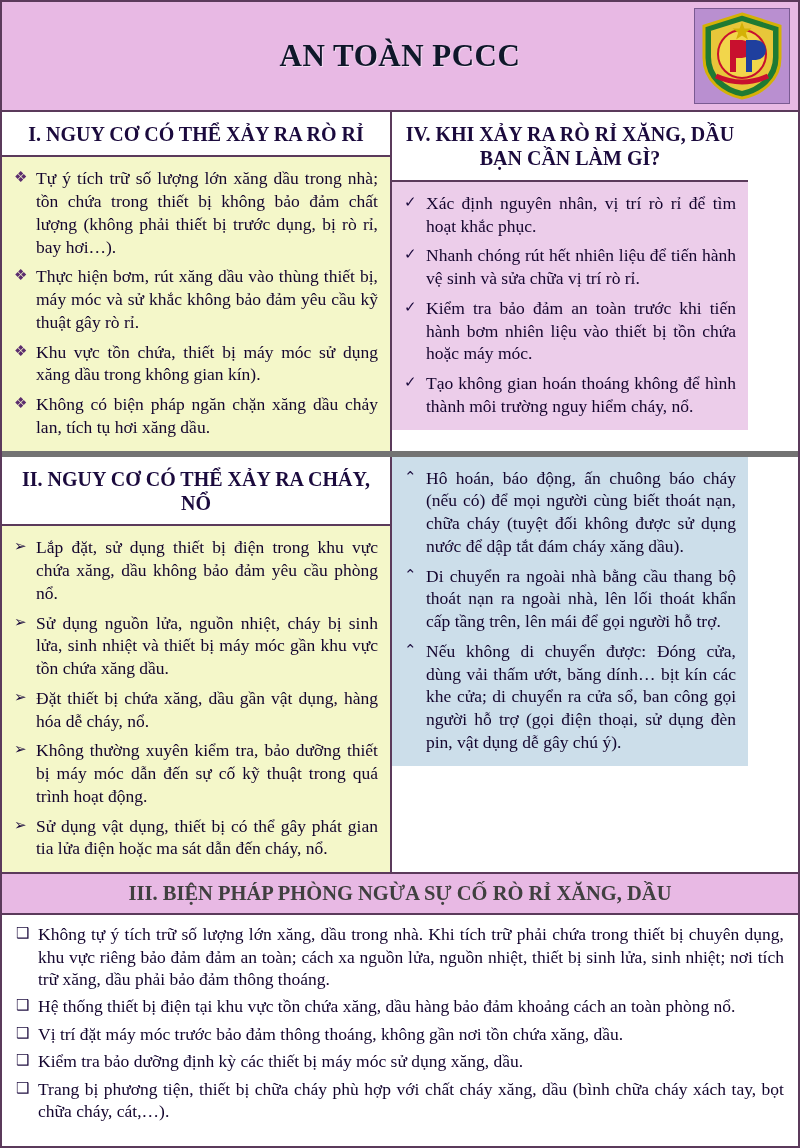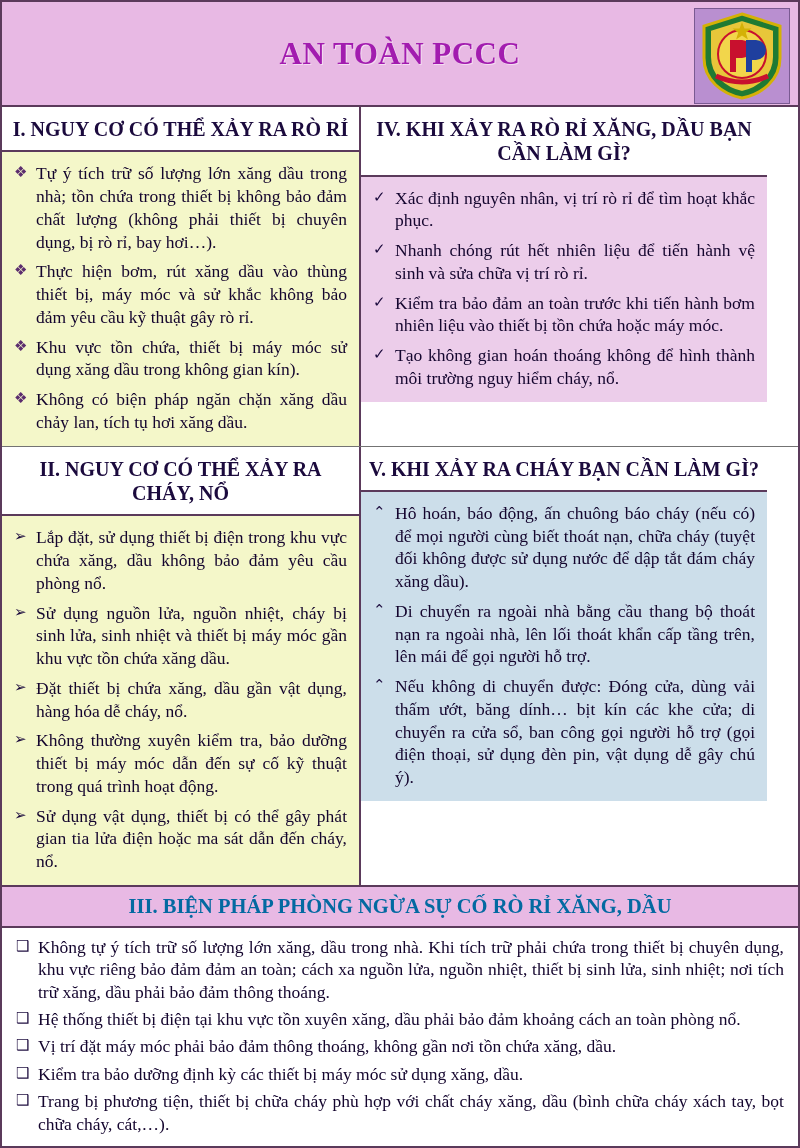--- a/index.html
+++ b/index.html
@@ -24,21 +24,21 @@
     background: #e8b9e4;
     border-bottom: 2px solid #5b3a5b;
     height: 110px;
     position: relative;
     display: flex;
     align-items: center;
     justify-content: center;
   }
   .header-title {
     text-align: left;
-    color: #a21caf;
+    color: #0f172a;
     font-weight: bold;
     font-size: 31px;
     line-height: 1.22;
     letter-spacing: 0.5px;
     text-shadow: 1px 1px 0 rgba(255,255,255,0.5);
     padding: 0 120px;
   }
   .header-title .l1 { display: block; }
   .header-title .l2 { display: block; }
   .emblem {
@@ -58,22 +58,22 @@
   
   .body-grid {
     display: flex;
     flex-direction: column;
     flex: 1 1 auto;
   }
   .two-col {
     display: flex;
     width: 100%;
   }
-  .col-left { width: 359px; border-right: 2px solid #5b3a5b; }
-  .col-right { width: 406px; }
+  .col-left { width: 390px; border-right: 2px solid #5b3a5b; }
+  .col-right { width: 356px; }
 
   .sec-head {
     text-align: center;
     font-weight: bold;
     color: #1b0a3d;
     padding: 10px 8px 9px;
     font-size: 20px;
     line-height: 1.22;
     border-bottom: 2px solid #5b3a5b;
   }
@@ -106,31 +106,31 @@
   }
   .bullet.diamond { color: #5b2d6e; font-size: 15px; }
   .bullet.check   { color: #1b0a3d; font-size: 15px; }
   .bullet.arrow   { color: #1b0a3d; font-size: 15px; }
   .bullet.caret   { color: #1b0a3d; font-size: 15px; }
   .bullet.square  { color: #1b0a3d; font-size: 15px; }
   .text { flex: 1 1 auto; text-align: justify; }
 
   
   .row2 .col-left { border-right: 2px solid #5b3a5b; }
-  .sec-blockrow { display: flex; border-top: 1px solid #737373; }
+  .sec-blockrow { display: flex; border-top: 6px solid #737373; }
   .sec-col { display: flex; flex-direction: column; }
 
   
   .sec3 { border-top: 2px solid #5b3a5b; }
   .sec3-head {
     background: #e8b9e4;
     text-align: center;
     font-weight: bold;
     font-size: 20.5px;
-    color: #0369a1;
+    color: #404040;
     padding: 8px 6px;
     border-bottom: 2px solid #5b3a5b;
   }
   .sec3-body {
     background: #ffffff;
     padding: 8px 14px 6px 14px;
     font-size: 17.5px;
     line-height: 1.28;
     color: #14052e;
   }
@@ -159,21 +159,21 @@
   </div>
 
   <div class="body-grid">
 
     <div class="two-col">
       <div class="col-left sec-col">
         <div class="sec-head purple">I. NGUY CƠ CÓ THỂ XẢY RA RÒ RỈ</div>
         <div class="sec-body bg-yellow">
           <div class="item">
             <span class="bullet diamond">❖</span>
-            <span class="text">Tự ý tích trữ số lượng lớn xăng dầu trong nhà; tồn chứa trong thiết bị không bảo đảm chất lượng (không phải thiết bị chuyên dụng, bị rò rỉ, bay hơi…).</span>
+            <span class="text">Tự ý tích trữ số lượng lớn xăng dầu trong nhà; tồn chứa trong thiết bị không bảo đảm chất lượng (không phải thiết bị trước dụng, bị rò rỉ, bay hơi…).</span>
           </div>
           <div class="item">
             <span class="bullet diamond">❖</span>
             <span class="text">Thực hiện bơm, rút xăng dầu vào thùng thiết bị, máy móc và sử khắc không bảo đảm yêu cầu kỹ thuật gây rò rỉ.</span>
           </div>
           <div class="item">
             <span class="bullet diamond">❖</span>
             <span class="text">Khu vực tồn chứa, thiết bị máy móc sử dụng xăng dầu trong không gian kín).</span>
           </div>
           <div class="item">
@@ -225,21 +225,20 @@
             <span class="bullet arrow">➢</span>
             <span class="text">Không thường xuyên kiểm tra, bảo dưỡng thiết bị máy móc dẫn đến sự cố kỹ thuật trong quá trình hoạt động.</span>
           </div>
           <div class="item">
             <span class="bullet arrow">➢</span>
             <span class="text">Sử dụng vật dụng, thiết bị có thể gây phát gian tia lửa điện hoặc ma sát dẫn đến cháy, nổ.</span>
           </div>
         </div>
       </div>
       <div class="col-right sec-col">
-        <div class="sec-head pink">V. KHI XẢY RA CHÁY BẠN CẦN LÀM GÌ?</div>
         <div class="sec-body bg-blue">
           <div class="item">
             <span class="bullet caret">⌃</span>
             <span class="text">Hô hoán, báo động, ấn chuông báo cháy (nếu có) để mọi người cùng biết thoát nạn, chữa cháy (tuyệt đối không được sử dụng nước để dập tắt đám cháy xăng dầu).</span>
           </div>
           <div class="item">
             <span class="bullet caret">⌃</span>
             <span class="text">Di chuyển ra ngoài nhà bằng cầu thang bộ thoát nạn ra ngoài nhà, lên lối thoát khẩn cấp tầng trên, lên mái để gọi người hỗ trợ.</span>
           </div>
           <div class="item">
@@ -252,25 +251,25 @@
 
     <div class="sec3">
       <div class="sec3-head">III. BIỆN PHÁP PHÒNG NGỪA  SỰ CỐ RÒ RỈ XĂNG, DẦU</div>
       <div class="sec3-body">
         <div class="item">
           <span class="bullet square">❑</span>
           <span class="text">Không tự ý tích trữ số lượng lớn xăng, dầu trong nhà. Khi tích trữ phải chứa trong thiết bị chuyên dụng, khu vực riêng bảo đảm đảm an toàn; cách xa nguồn lửa, nguồn nhiệt, thiết bị sinh lửa, sinh nhiệt; nơi tích trữ xăng, dầu phải bảo đảm thông thoáng.</span>
         </div>
         <div class="item">
           <span class="bullet square">❑</span>
-          <span class="text">Hệ thống thiết bị điện tại khu vực tồn xuyên xăng, dầu phải bảo đảm khoảng cách an toàn phòng nổ.</span>
-        </div>
-        <div class="item">
-          <span class="bullet square">❑</span>
-          <span class="text">Vị trí đặt máy móc phải bảo đảm thông thoáng, không gần nơi tồn chứa xăng, dầu.</span>
+          <span class="text">Hệ thống thiết bị điện tại khu vực tồn chứa xăng, dầu hàng bảo đảm khoảng cách an toàn phòng nổ.</span>
+        </div>
+        <div class="item">
+          <span class="bullet square">❑</span>
+          <span class="text">Vị trí đặt máy móc trước bảo đảm thông thoáng, không gần nơi tồn chứa xăng, dầu.</span>
         </div>
         <div class="item">
           <span class="bullet square">❑</span>
           <span class="text">Kiểm tra bảo dưỡng định kỳ các thiết bị máy móc sử dụng xăng, dầu.</span>
         </div>
         <div class="item">
           <span class="bullet square">❑</span>
           <span class="text">Trang bị phương tiện, thiết bị chữa cháy phù hợp với chất cháy xăng, dầu (bình chữa cháy xách tay, bọt chữa cháy, cát,…).</span>
         </div>
       </div>

